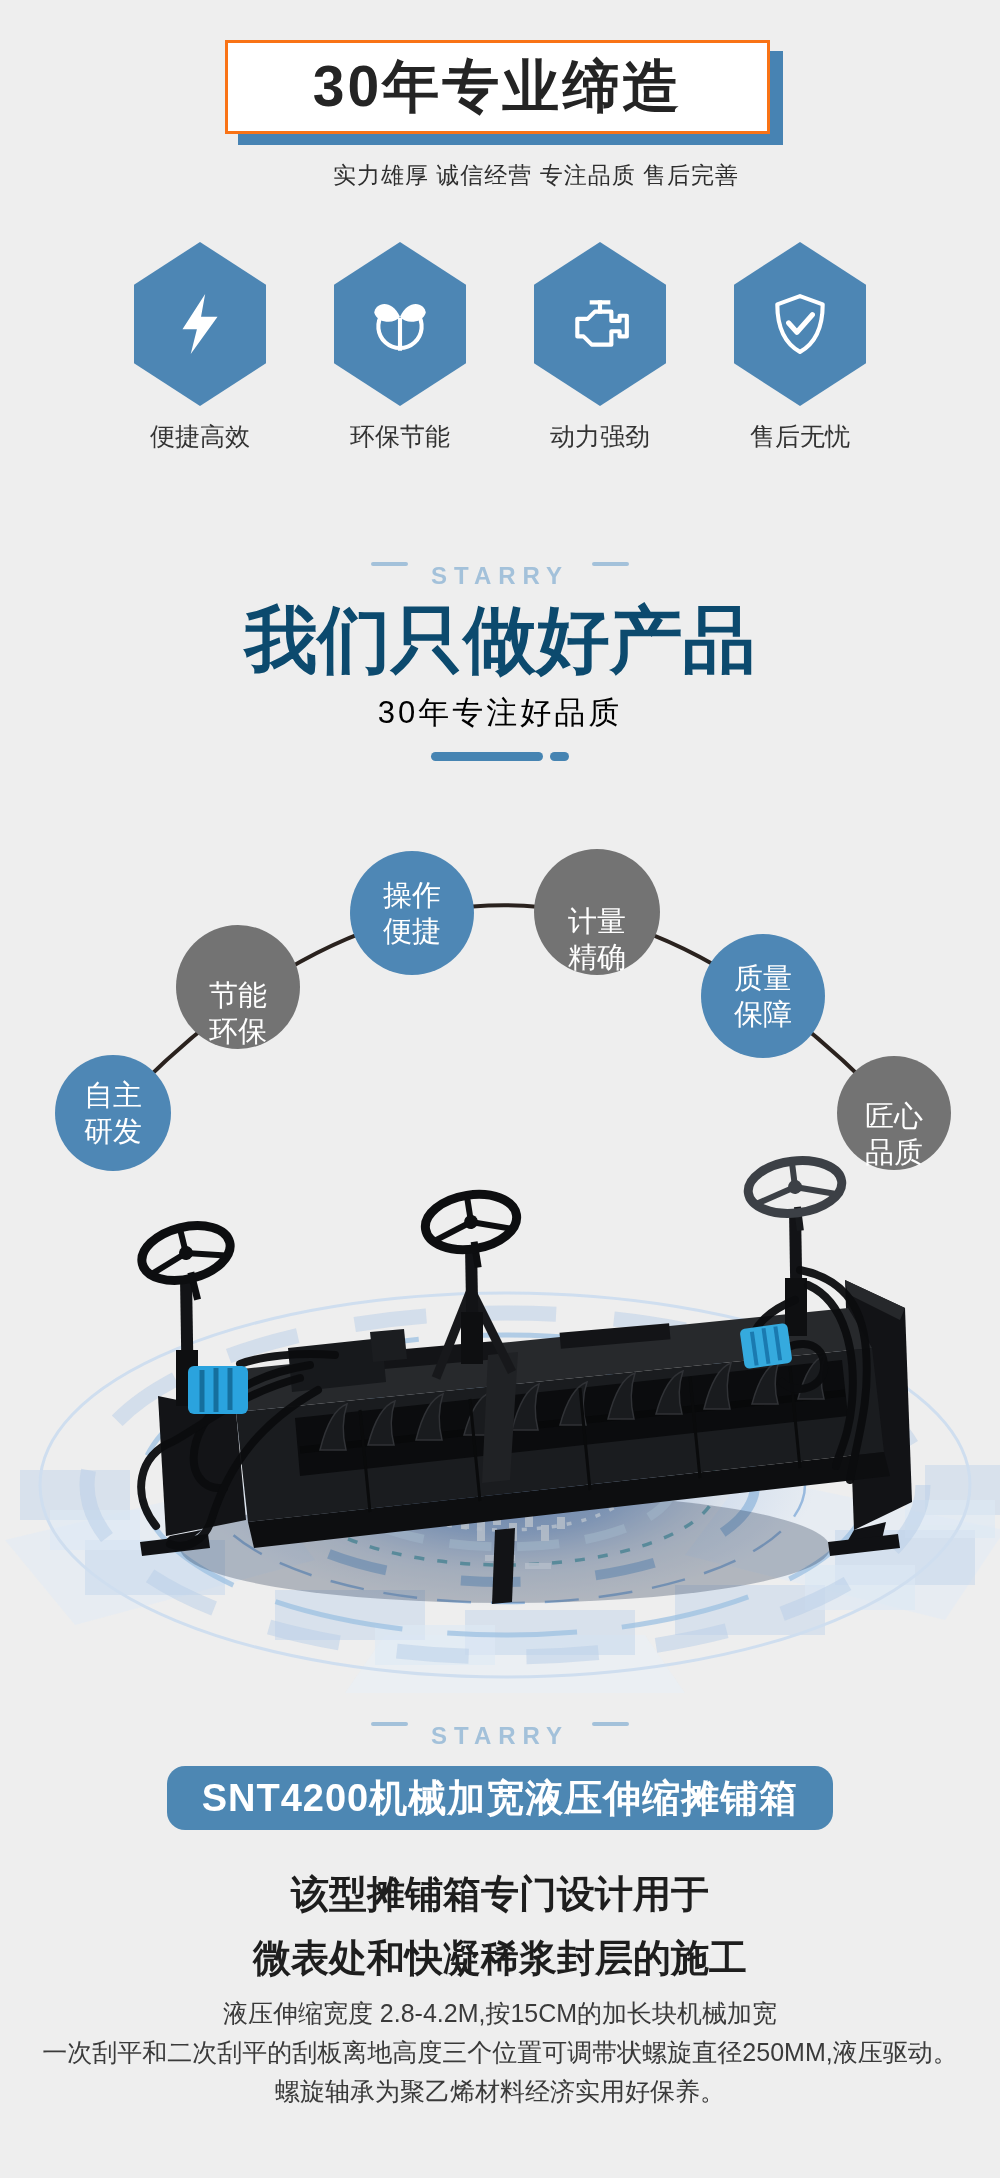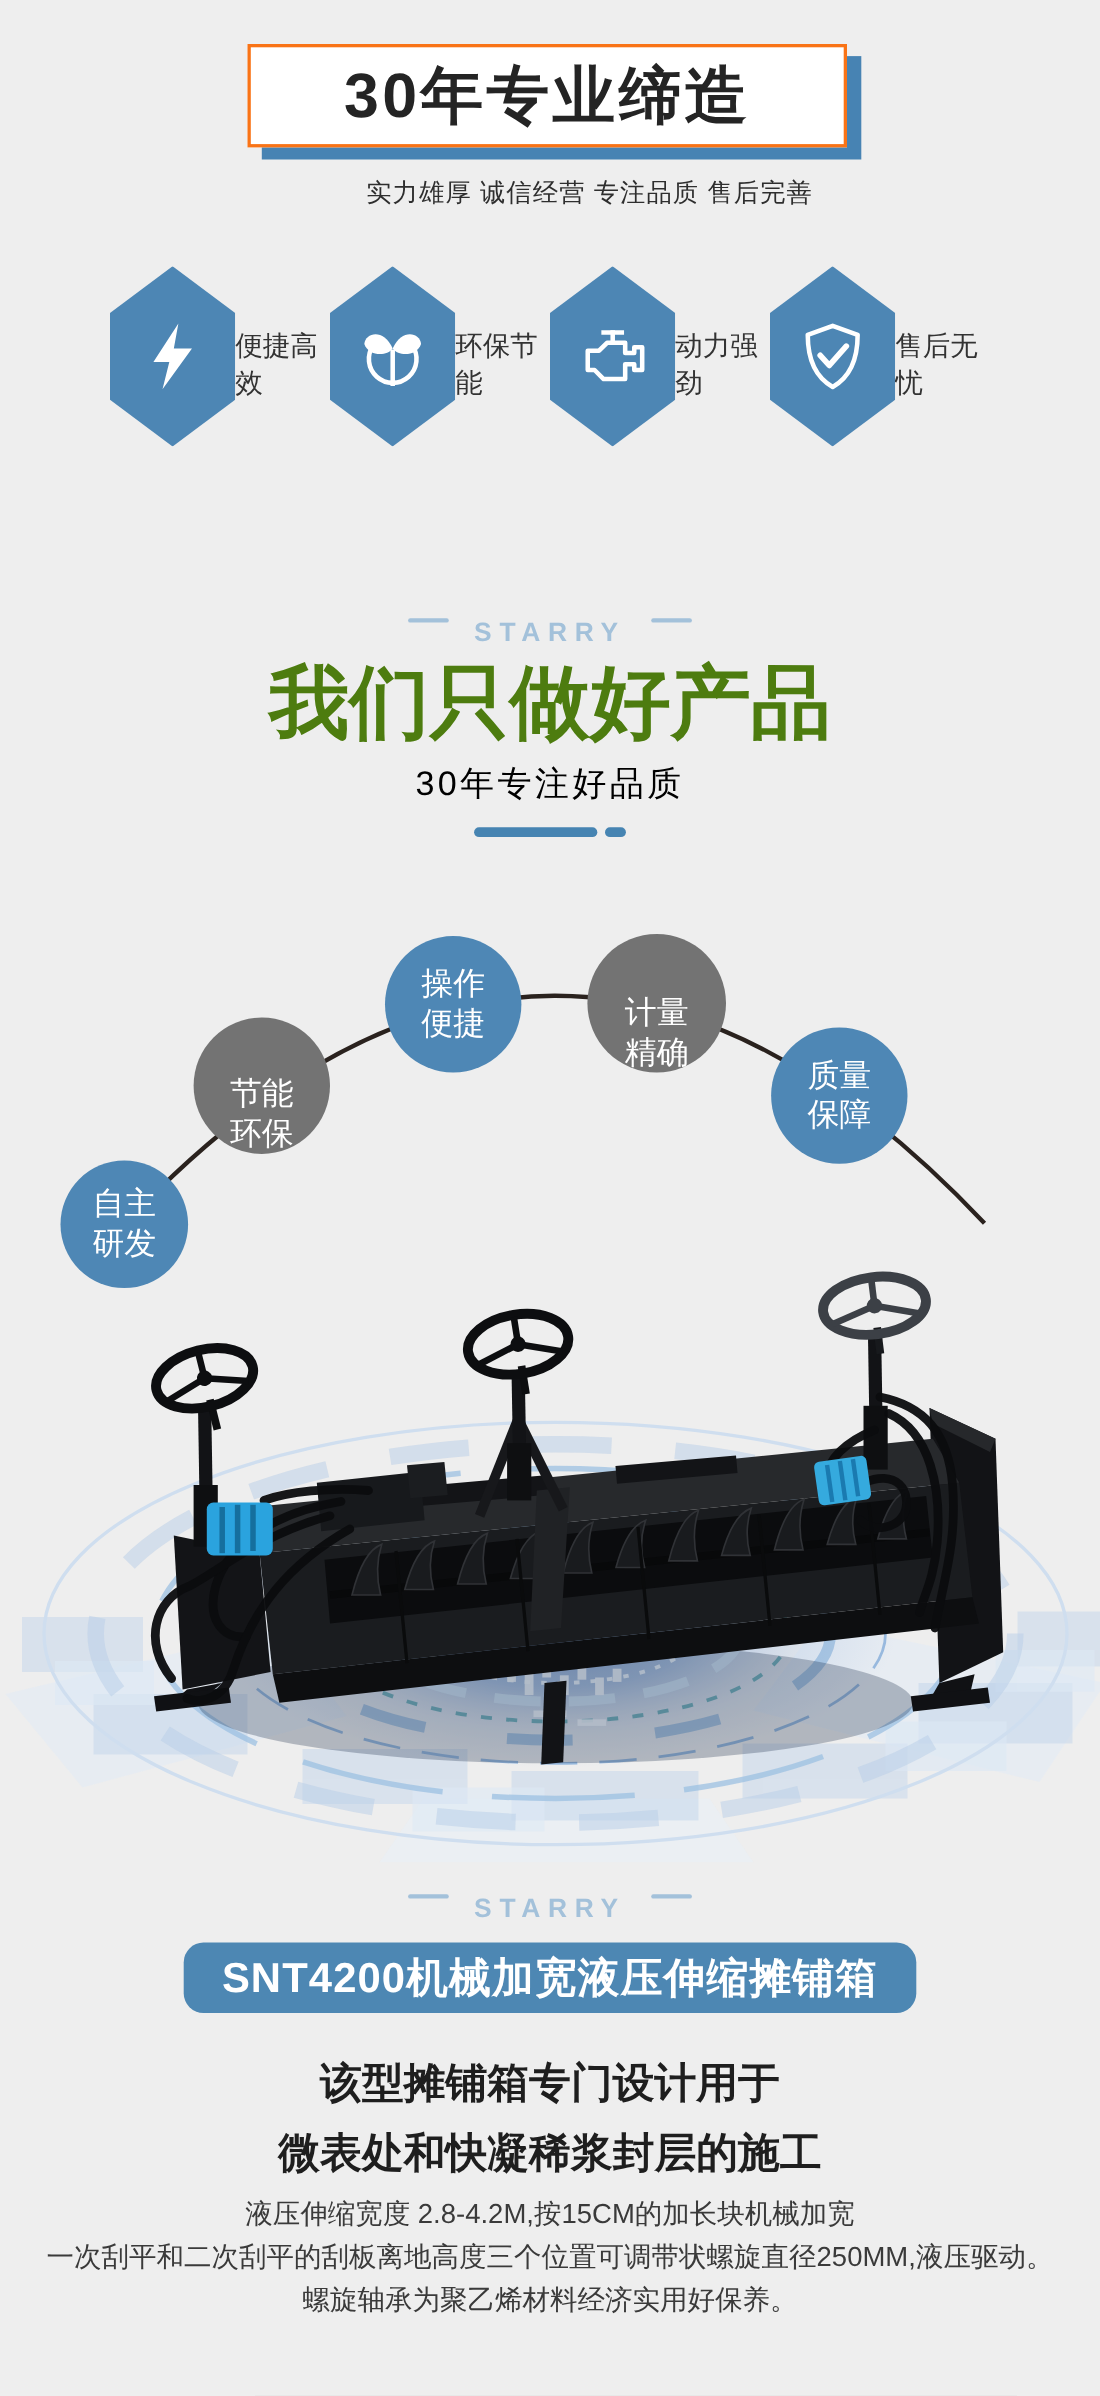--- a/index.html
+++ b/index.html
@@ -15,36 +15,36 @@
   .title-banner .box{
     position:absolute;left:0;top:0;width:100%;height:100%;
     background:#ffffff;border:3px solid #f97316;box-sizing:border-box;
     display:flex;align-items:center;justify-content:center;
   }
   .title-banner h1{margin:0;font-size:57px;font-weight:900;letter-spacing:3px;color:#242424;}
   .tagline{position:absolute;top:160px;left:0;width:100%;text-align:center;
     font-size:23px;color:#2e2e2e;letter-spacing:1px;margin:0;padding-left:36px;}
   
   .features{position:absolute;top:242px;left:0;width:100%;display:flex;justify-content:center;}
-  .feature{width:200px;display:flex;flex-direction:row;align-items:center;}
+  .feature{width:200px;display:flex;flex-direction:column;align-items:center;}
   .hex{
     width:132px;height:164px;background:#4d86b4;
     clip-path:polygon(50% 0%,100% 26%,100% 74%,50% 100%,0% 74%,0% 26%);
     display:flex;align-items:center;justify-content:center;
   }
   .feature-label{margin-top:14px;font-size:25px;color:#333;}
   
   .starry{position:absolute;left:0;width:100%;display:flex;align-items:flex-start;justify-content:center;gap:10px;}
   .starry .dash{width:37px;height:4px;background:#a3c1da;border-radius:2px;}
   .starry .word{margin:0 13px;font-size:24px;font-weight:bold;letter-spacing:7px;color:#a3c1da;}
   .starry-1{top:562px;}
   .starry-2{top:1722px;}
   
   .big-title{position:absolute;top:592px;left:0;width:100%;text-align:center;margin:0;
-    font-size:73px;color:#4d7c0f;font-weight:600;line-height:96px;}
+    font-size:73px;color:#0c4a6e;font-weight:600;line-height:96px;}
   .big-title .heavy{font-weight:900;}
   .intro-sub{position:absolute;top:692px;left:0;width:100%;text-align:center;margin:0;
     font-size:31px;color:#000000;letter-spacing:3px;}
   .bars{position:absolute;top:752px;left:0;width:100%;display:flex;justify-content:center;align-items:center;gap:7px;}
   .bar-long{width:112px;height:9px;border-radius:5px;background:#4684b2;}
   .bar-short{width:19px;height:9px;border-radius:5px;background:#4684b2;}
   
   .badges-area{position:absolute;top:840px;left:0;width:1000px;height:345px;}
   .badges-area svg.arc{position:absolute;left:0;top:0;}
   .badge{position:absolute;border-radius:50%;display:flex;flex-direction:column;
@@ -153,20 +153,24 @@
       <span>操作</span>
         <span>便捷</span>
     </div>
     <div class="badge b-gray badge-jiliang">
       <span>计量</span>
         <span>精确</span>
     </div>
     <div class="badge b-blue badge-zhiliang">
       <span>质量</span>
         <span>保障</span>
+    </div>
+    <div class="badge b-gray badge-jiangxin">
+      <span>匠心</span>
+        <span>品质</span>
     </div>
   </div>
 
   <div class="product-visual">
     <svg width="1000" height="560" viewBox="0 0 1000 560">
       <defs>
         <radialGradient id="coreGlow" cx="50%" cy="50%" r="50%">
           <stop offset="0%" stop-color="rgba(52,108,190,0.55)"></stop>
           <stop offset="40%" stop-color="rgba(70,125,200,0.42)"></stop>
           <stop offset="72%" stop-color="rgba(120,160,215,0.16)"></stop>

